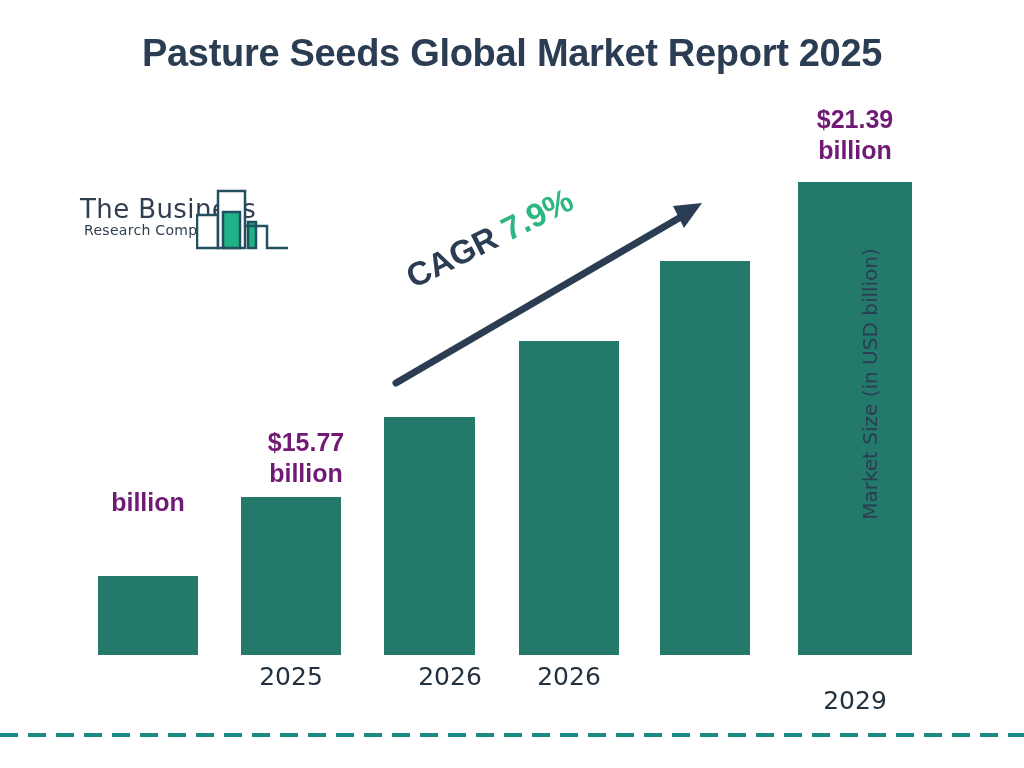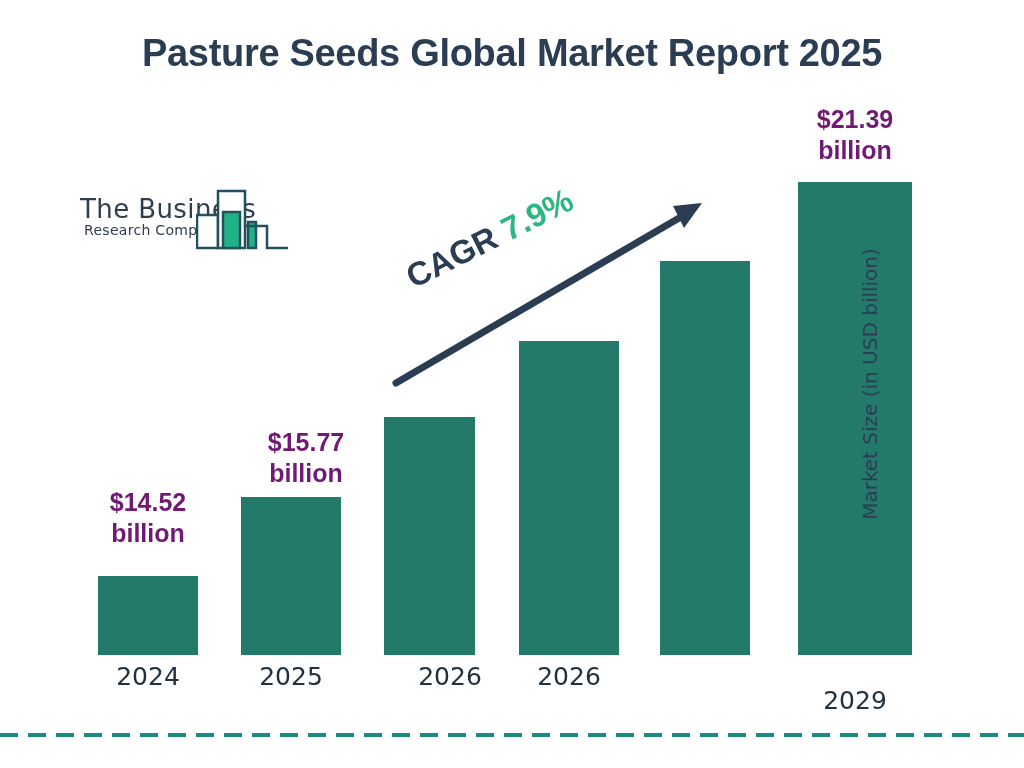--- a/index.html
+++ b/index.html
@@ -166,35 +166,33 @@
   </div>
 
   <div class="bar" style="left:98px; top:576px; width:100px; height:79px;"></div>
   <div class="bar" style="left:241px; top:497px; width:100px; height:158px;"></div>
   <div class="bar" style="left:384px; top:417px; width:91px; height:238px;"></div>
   <div class="bar" style="left:519px; top:341px; width:100px; height:314px;"></div>
   <div class="bar" style="left:660px; top:261px; width:90px; height:394px;"></div>
   <div class="bar" style="left:798px; top:182px; width:114px; height:473px;"></div>
 
   <div class="bar-value-label" style="left:78px; top:487px; width:140px;">
-    <div>$14.52</div>
     <div>billion</div>
   </div>
 
   <div class="bar-value-label" style="left:236px; top:409px; width:140px;margin-top:18px;">
     <div>$15.77</div>
     <div>billion</div>
   </div>
 
   <div class="bar-value-label" style="left:765px; top:104px; width:180px;">
     <div>$21.39</div>
     <div>billion</div>
   </div>
 
-  <div class="x-tick-label" style="left:88px; width:120px;">2024</div>
   <div class="x-tick-label" style="left:231px; width:120px;">2025</div>
   <div class="x-tick-label" style="left:390px; width:120px;">2026</div>
   <div class="x-tick-label" style="left:509px; width:120px;">2026</div>
   <div class="x-tick-label" style="left:795px; width:120px;margin-top:24px;">2029</div>
 
   <svg class="cagr-arrow" viewBox="0 0 1024 768">
     <line x1="396" y1="383" x2="686" y2="214" stroke="#2b3d52" stroke-width="7" stroke-linecap="round"></line>
     <polygon points="702,203 673,206 684,228" fill="#2b3d52"></polygon>
   </svg>
 

